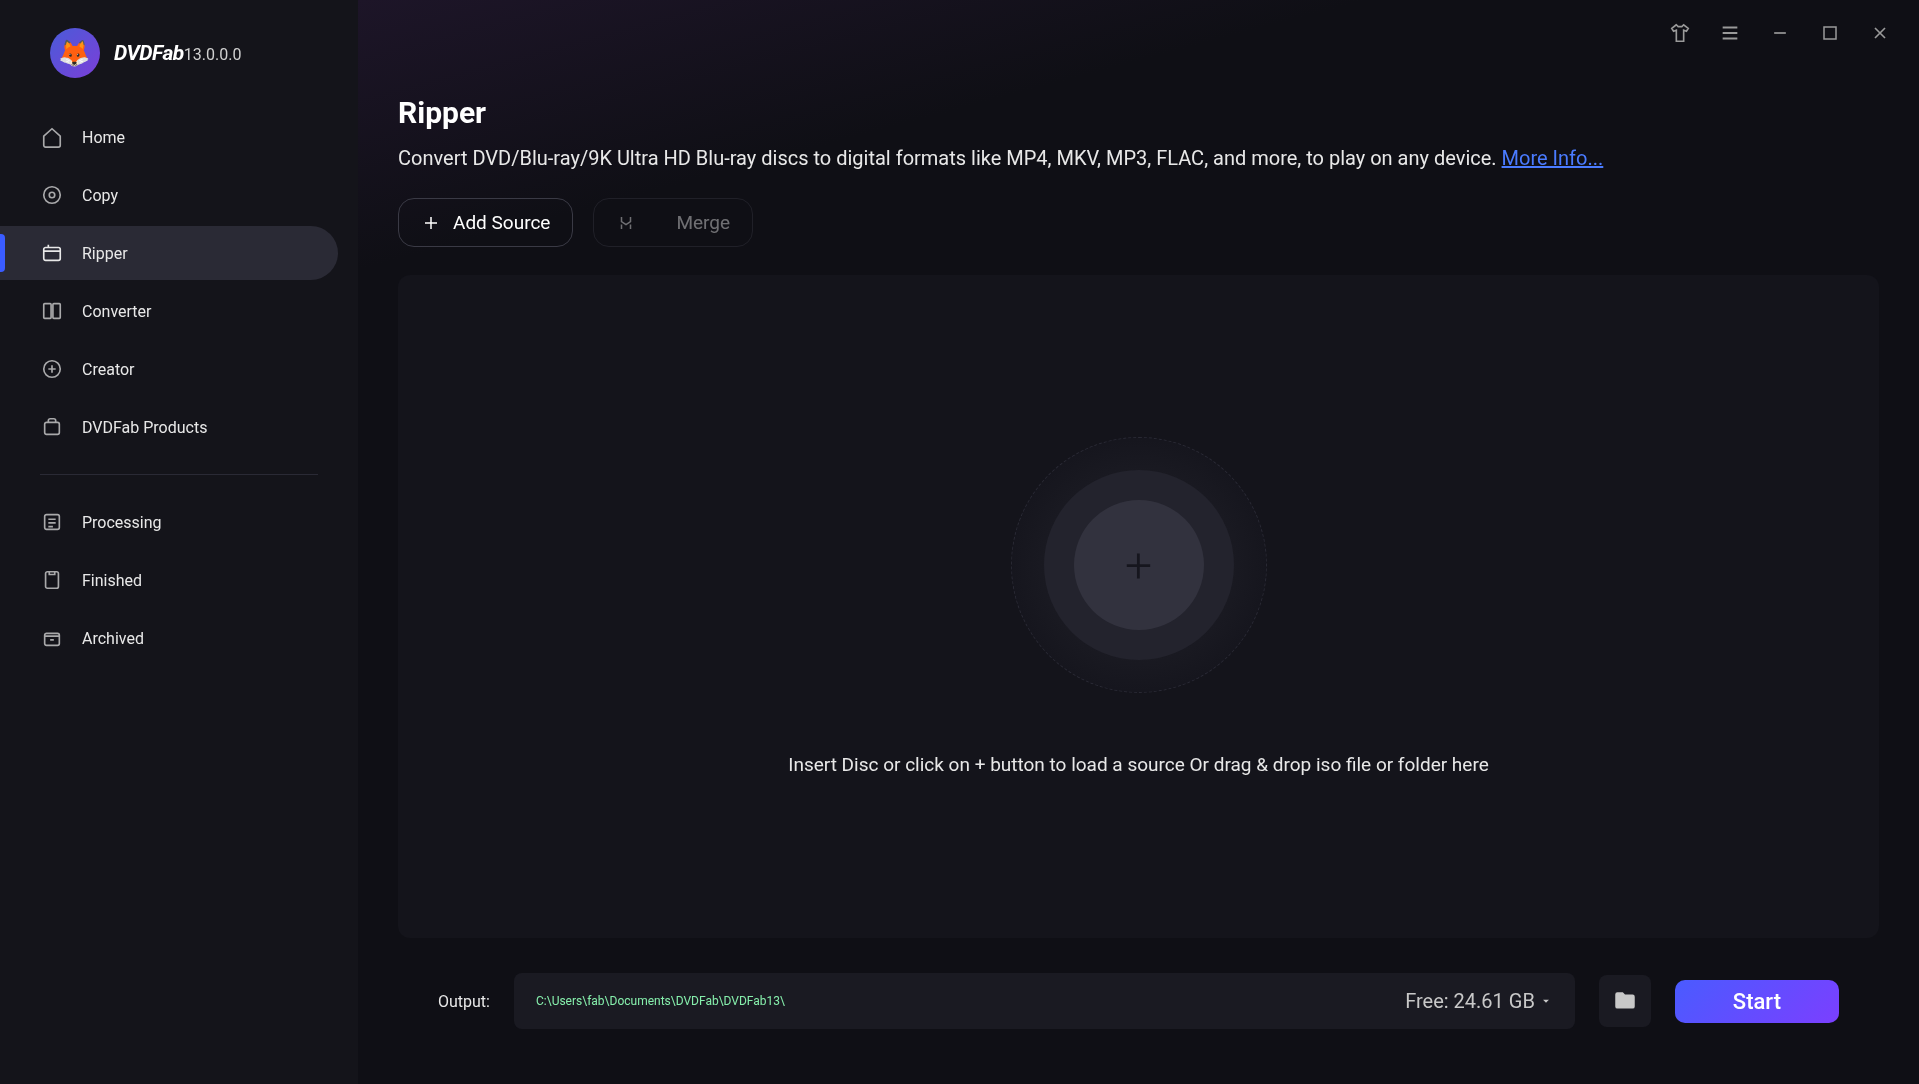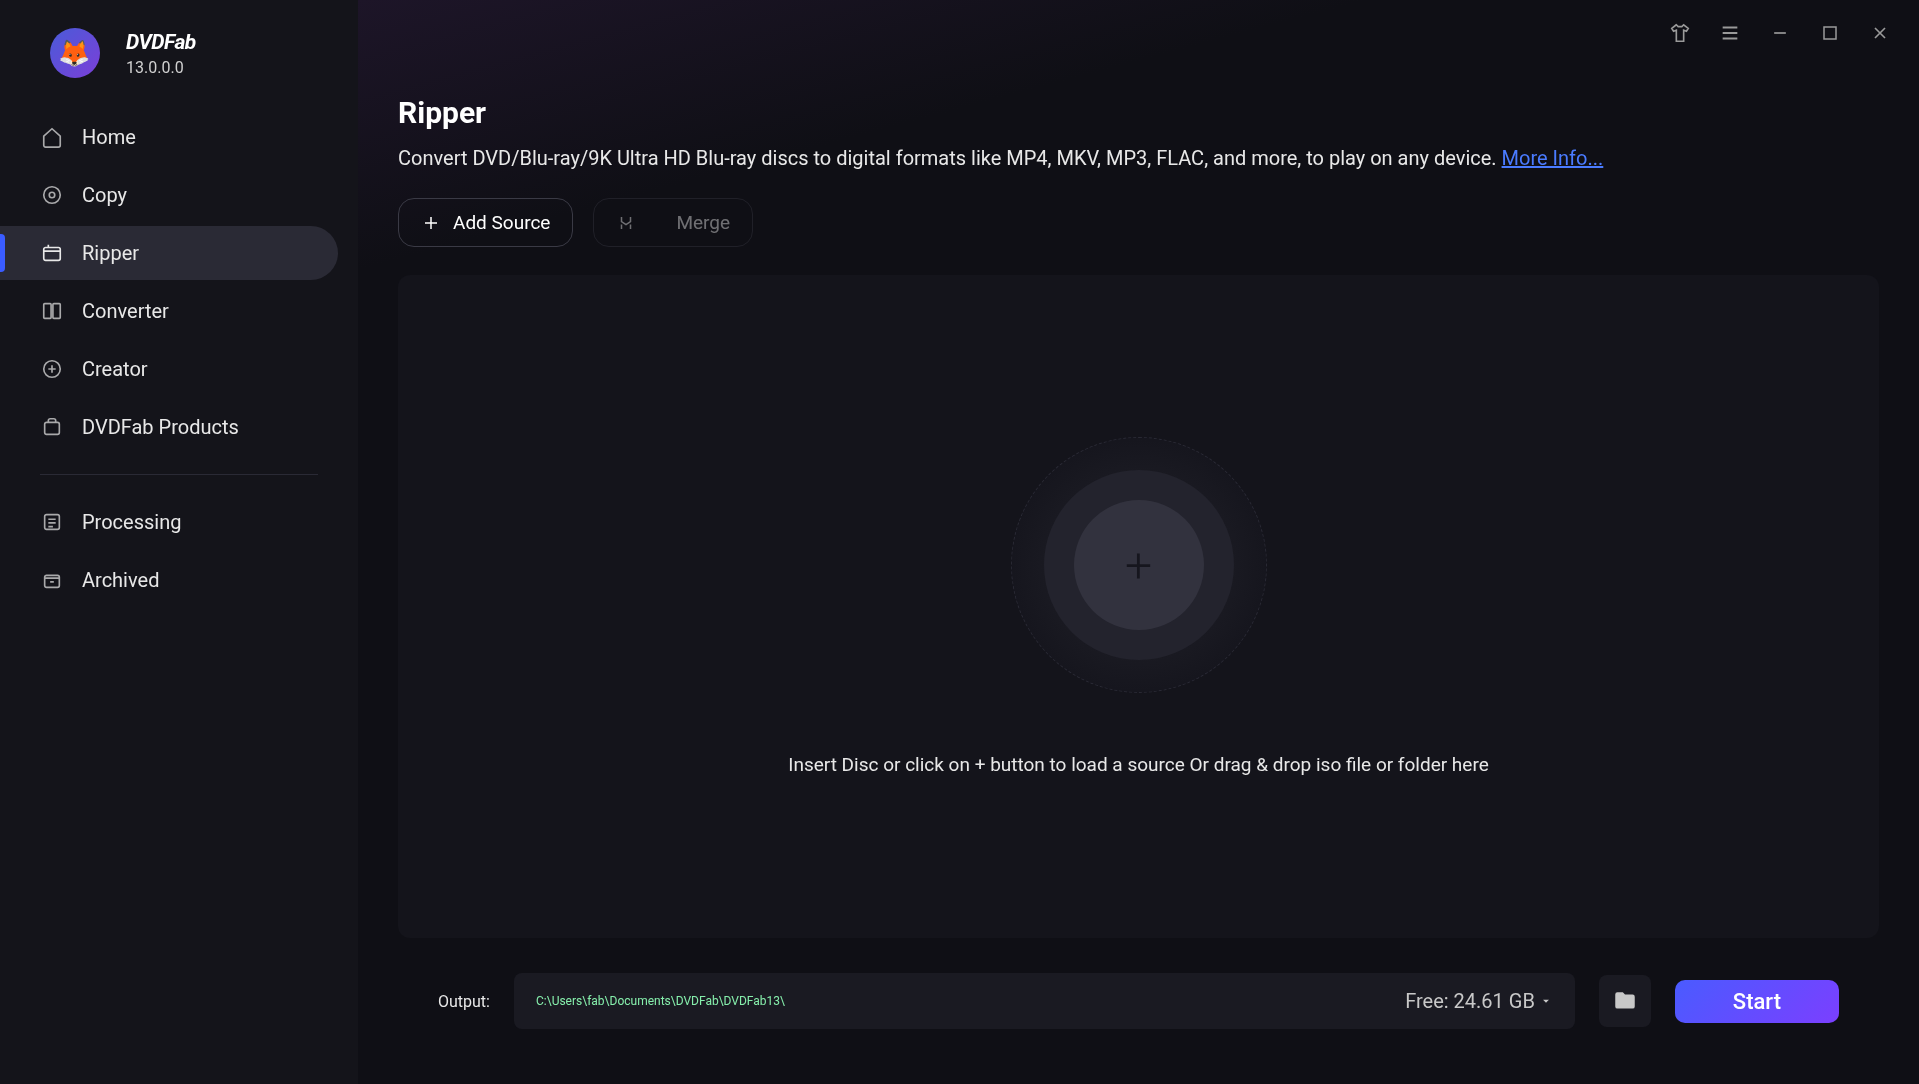--- a/index.html
+++ b/index.html
@@ -45,22 +45,21 @@
   border-radius: 50%;
   background: linear-gradient(135deg, #4a5bd8 0%, #7b3fd8 100%);
   display: flex;
   align-items: center;
   justify-content: center;
   font-size: 26px;
 }
 
 .logo-text {
   display: flex;
-  flex-direction: column;
-  margin-left: 12px;
+  flex-direction: row;
 }
 
 .app-name {
   font-size: 21px;
   font-weight: 700;
   color: #fff;
   font-style: italic;
   letter-spacing: -0.5px;
 }
 
@@ -69,21 +68,21 @@
   color: #d0d0d0;
   margin-top: 4px;
 }
 
 .nav-item {
   display: flex;
   align-items: center;
   padding: 15px 40px;
   gap: 18px;
   cursor: pointer;
-  font-size: 20px;
+  font-size: 16px;
   color: #e8e8e8;
   border-radius: 0 30px 30px 0;
   margin: 2px 20px 2px 0;
   position: relative;
 }
 
 .nav-item.active {
   background: #2a2a35;
 }
 
@@ -395,20 +394,29 @@
     <div class="nav-item">
       <span class="nav-icon">
         <svg width="22" height="22" viewBox="0 0 24 24" fill="none" stroke="currentColor" stroke-width="1.8">
             <rect x="4" y="4" width="16" height="16" rx="2"></rect>
             <path d="M8 9h8M8 13h8M8 17h5"></path>
           </svg>
       </span>
       <span>Processing</span>
     </div>
 
+    <div class="nav-item">
+      <span class="nav-icon">
+        <svg width="22" height="22" viewBox="0 0 24 24" fill="none" stroke="currentColor" stroke-width="1.8">
+            <rect x="5" y="3" width="14" height="18" rx="2"></rect>
+            <path d="M9 3v3h6V3"></path>
+          </svg>
+      </span>
+      <span>Finished</span>
+    </div>
 
     <div class="nav-item">
       <span class="nav-icon">
         <svg width="22" height="22" viewBox="0 0 24 24" fill="none" stroke="currentColor" stroke-width="1.8">
             <rect x="4" y="7" width="16" height="13" rx="2"></rect>
             <path d="M4 10h16M10 14h4"></path>
           </svg>
       </span>
       <span>Archived</span>
     </div>

